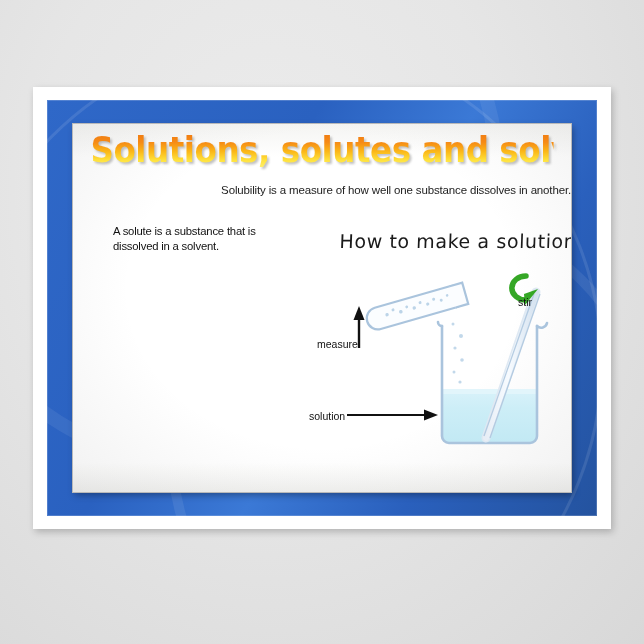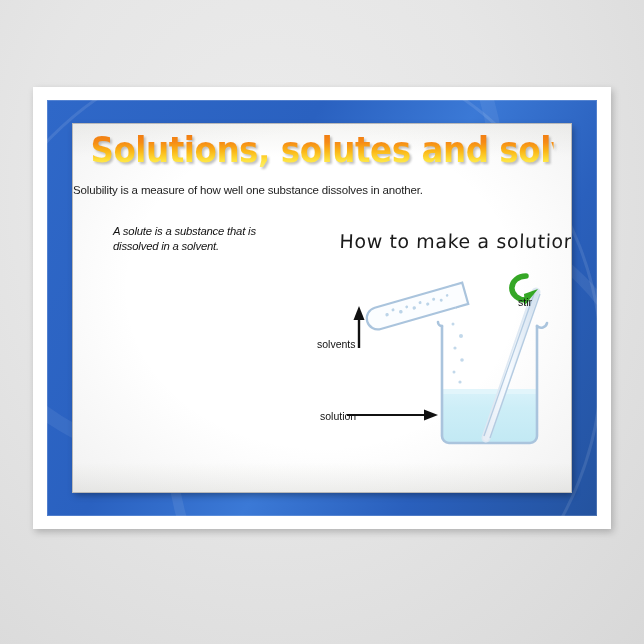--- a/index.html
+++ b/index.html
@@ -45,42 +45,42 @@
     line-height:1;
     transform:scaleX(.93);
     background:linear-gradient(180deg,#f07c12 0%,#f68a16 26%,#fbb617 52%,#ffe23d 78%,#ffef72 100%);
     -webkit-background-clip:text;background-clip:text;
     color:transparent;-webkit-text-fill-color:transparent;
     filter:drop-shadow(2px 2px 1px rgba(120,120,120,.45));
     white-space:nowrap;
   }
 
   .subtitle{
-    position:absolute;left:0;right:0;top:60px;text-align:left;
+    position:absolute;left:0;right:0;top:60px;text-align:right;
     font-size:11.5px;color:#222;letter-spacing:-0.15px;
   }
 
   
-  .leftcol{position:absolute;left:40px;top:100px;width:152px;font-style:italic;}
+  .leftcol{position:absolute;left:40px;top:100px;width:152px;}
   .para{font-size:11.3px;line-height:1.32;color:#111;margin-bottom:17px;letter-spacing:-.2px;}
 
   
   .howto{
     position:absolute;left:245px;top:106px;width:280px;text-align:center;
     font-family:"DejaVu Sans",sans-serif;
     font-size:19px;color:#1a1a1a;letter-spacing:.6px;
     transform:skewX(-2deg);
   }
 
   .diagram{position:absolute;left:232px;top:140px;width:300px;height:200px;}
   .diagram svg{display:block;}
 
   .lbl{position:absolute;font-size:10.5px;color:#111;}
   .lbl-solvent{left:12px;top:74px;}
-  .lbl-solution{left:15px;top:146px;}
+  .lbl-solution{left:4px;top:146px;}
   .lbl-stir{left:213px;top:32px;font-size:10.5px;}
 </style>
 </head>
 <body>
 
 <div id="stage">
 
   <div class="poster">
     <div class="frame">
       <div class="swirl sw1"></div>
@@ -170,21 +170,21 @@
             <g>
               <line x1="54" y1="84" x2="54" y2="51" stroke="#111" stroke-width="2.4"></line>
               <polygon points="54,42 48.5,56 59.5,56" fill="#111"></polygon>
             </g>
             <g>
               <line x1="42" y1="151" x2="122" y2="151" stroke="#111" stroke-width="2"></line>
               <polygon points="133,151 119,145.5 119,156.5" fill="#111"></polygon>
             </g>
           </svg>
 
-          <div class="lbl lbl-solvent">solvents</div>
+          <div class="lbl lbl-solvent">measure</div>
           <div class="lbl lbl-solution">solution</div>
           <div class="lbl lbl-stir">stir</div>
         </div>
 
       </div>
     </div>
   </div>
 
 </div>
 

